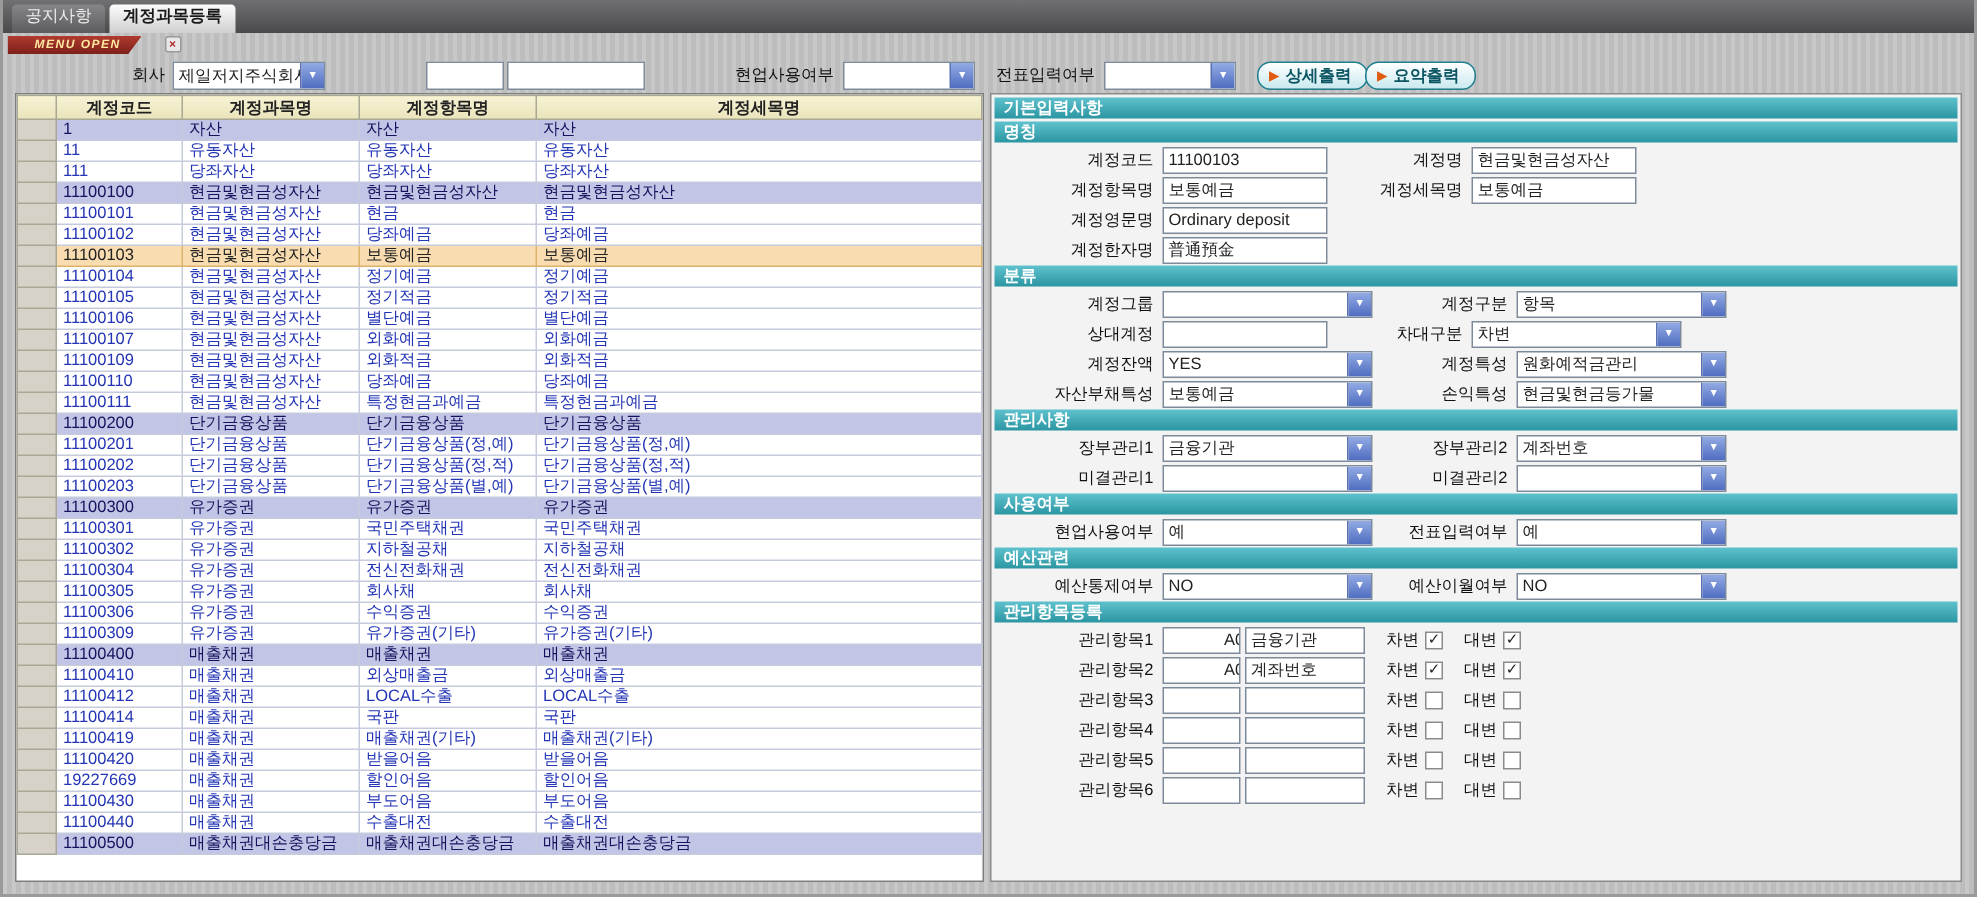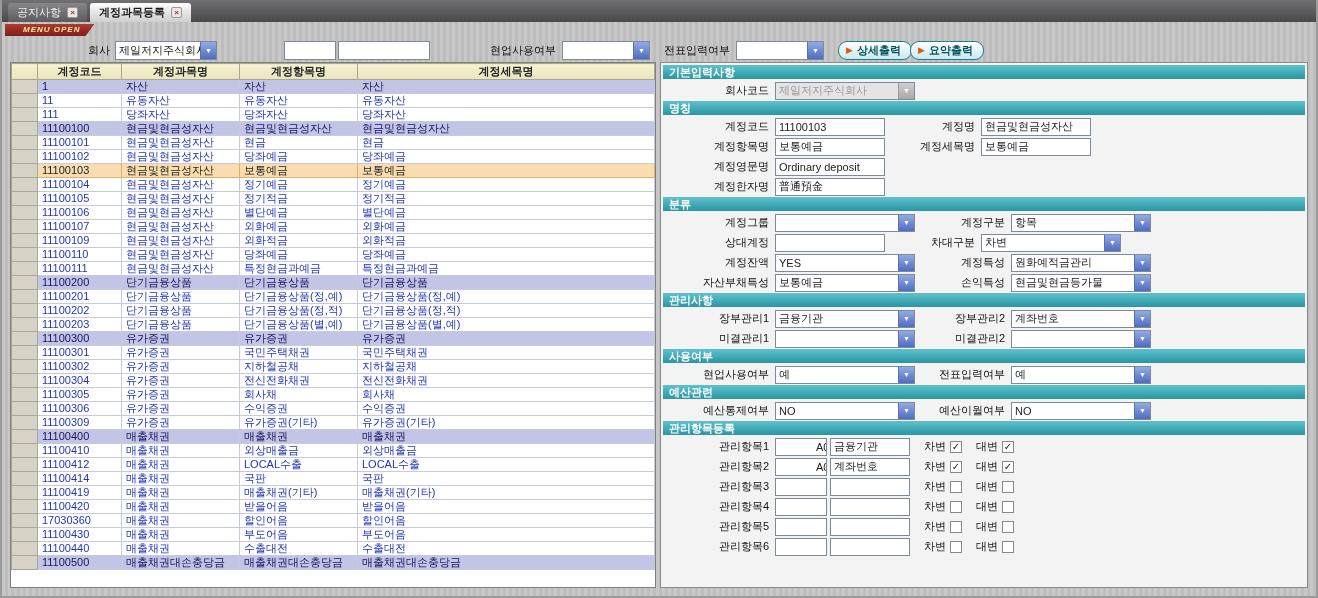--- a/index.html
+++ b/index.html
@@ -15,21 +15,21 @@
     border-left:2px solid #9a9a9a; border-right:2px solid #9a9a9a; border-bottom:2px solid #9a9a9a;
   }
   
   .tabbar {
     position:absolute; top:0; left:0; right:0; height:22px;
     background:linear-gradient(180deg,#707072,#4a4a4c);
     display:flex; align-items:flex-end; padding-left:6px; gap:3px;
   }
   .tab {
     height:19px; display:flex; align-items:center; gap:6px; padding:0 9px;
-    border-radius:3px 3px 0 0; font-size:11px; cursor:pointer; white-space:nowrap;
+    border-radius:3px 3px 0 0; font-size:11px; cursor:pointer; white-space:nowrap;flex-direction:column;
   }
   .tab.inactive { background:linear-gradient(180deg,#86868a,#5c5c5e); color:#eee; }
   .tab.active   { background:linear-gradient(180deg,#fdfdfd,#cfcfcf); color:#1a1a1a; font-weight:bold; }
   .tab-close {
     width:11px; height:11px; border-radius:2px; background:#e8e8e8; border:1px solid #999;
     color:#b03030; font-size:8px; line-height:9px; text-align:center; font-weight:bold;
   }
   .menu-open {
     position:absolute; top:24px; left:3px; height:12px;
     background:linear-gradient(180deg,#b03a2e,#7c1f1a);
@@ -391,21 +391,21 @@
           </tr>
           <tr class="row-normal">
             <td class="ind"></td>
             <td class="c-code">11100420</td>
             <td class="c-name">매출채권</td>
             <td class="c-item">받을어음</td>
             <td class="c-detail">받을어음</td>
           </tr>
           <tr class="row-normal">
             <td class="ind"></td>
-            <td class="c-code">17030360</td>
+            <td class="c-code">19227669</td>
             <td class="c-name">매출채권</td>
             <td class="c-item">할인어음</td>
             <td class="c-detail">할인어음</td>
           </tr>
           <tr class="row-normal">
             <td class="ind"></td>
             <td class="c-code">11100430</td>
             <td class="c-name">매출채권</td>
             <td class="c-item">부도어음</td>
             <td class="c-detail">부도어음</td>
@@ -423,27 +423,20 @@
             <td class="c-name">매출채권대손충당금</td>
             <td class="c-item">매출채권대손충당금</td>
             <td class="c-detail">매출채권대손충당금</td>
           </tr>
         </tbody>
     </table>
   </div>
 
   <div class="panel">
       <div class="sec-header">기본입력사항</div>
-      <div class="frow">
-        <span class="lbl">회사코드</span>
-        <div class="tselect ctl dis">
-          <span class="selval">제일저지주식회사</span>
-          <span class="arrow">▼</span>
-        </div>
-      </div>
       <div class="sec-header">명칭</div>
       <div class="frow">
         <span class="lbl">계정코드</span>
         <div class="tinput ctl">11100103</div>
         <span class="lbl lbl2">계정명</span>
         <div class="tinput ctl">현금및현금성자산</div>
       </div>
       <div class="frow">
         <span class="lbl">계정항목명</span>
         <div class="tinput ctl">보통예금</div>

